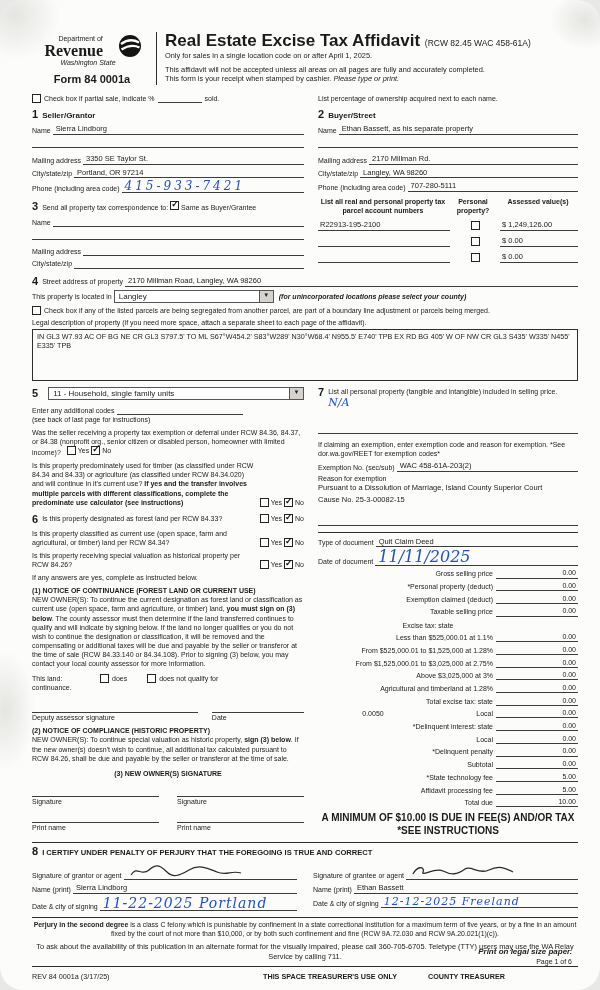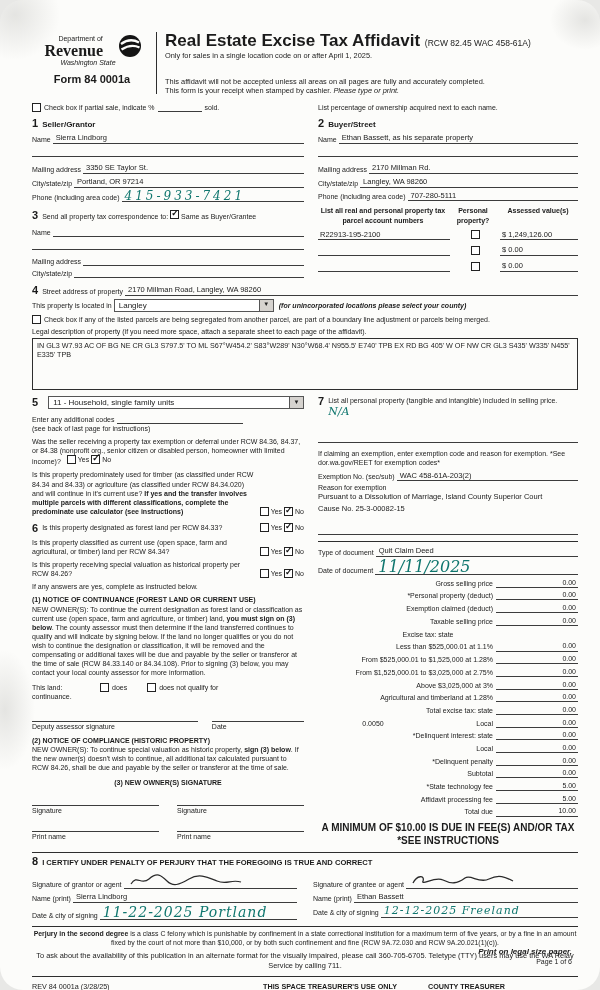--- a/index.html
+++ b/index.html
@@ -12,21 +12,21 @@
   .b3{left:-25px;top:650px;width:60px;height:120px;}
 
   
   .bold{font-weight:bold;}
   .it{font-style:italic;}
   .fill{flex:1;border-bottom:1px solid #3c3c3c;padding:0 3px;min-height:8px;}
   .ul{border-bottom:1px solid #3c3c3c;}
   .secnum{font-size:11px;font-weight:bold;margin-right:4px;line-height:1;}
   .cb{display:inline-block;width:7px;height:7px;border:1px solid #222;position:relative;vertical-align:-1px;flex:none;background:#fff;}
   .cb.checked::after{content:"✓";position:absolute;top:-3px;left:0px;font-size:9px;font-weight:bold;color:#111;}
-  .hand{font-family:"DejaVu Serif",serif;font-style:italic;color:#0f766e;}
+  .hand{font-family:"DejaVu Serif",serif;font-style:italic;color:#1d4ed8;}
   .dd{display:inline-flex;align-items:stretch;border:1px solid #555;background:#fff;height:13px;box-sizing:border-box;}
   .dd-text{padding:1px 4px 0 4px;font-size:8px;}
   .dd-btn{width:13px;background:#d6d3cf;border-left:1px solid #555;display:flex;align-items:center;justify-content:center;font-size:6px;color:#222;}
   .hr{border:none;border-top:1.4px solid #2e2e2e;margin:3px 0;}
 
   
   .header{display:flex;align-items:flex-start;}
   .logo-block{width:120px;flex:none;text-align:center;padding-top:4px;}
   .dept-wrap{display:inline-block;text-align:left;position:relative;padding-right:24px;}
   .dept1{font-size:7px;margin-left:14px;}
@@ -118,21 +118,21 @@
               <path d="M3,10 Q12,3.5 21,8.5 M3.5,15.5 Q13,9.5 21.5,13.5" stroke="#fcfcfa" stroke-width="2.4" fill="none"></path>
             </svg>
         </span>
       </div>
       <div class="form-no">Form 84 0001a</div>
     </div>
     <div class="vdiv"></div>
     <div class="title-block">
       <div class="title-line"><span>Real Estate Excise Tax Affidavit</span> <span class="title-rcw">(RCW 82.45 WAC 458-61A)</span></div>
       <div class="hnote">Only for sales in a single location code on or after April 1, 2025.</div>
-      <div class="hnote" style="margin-top:16px">This affidavit will not be accepted unless all areas on all pages are fully and accurately completed.</div>
+      <div class="hnote" style="margin-top:4px">This affidavit will not be accepted unless all areas on all pages are fully and accurately completed.</div>
       <div class="hnote" style="margin-top:0"><span>This form is your receipt when stamped by cashier. </span><span class="it">Please type or print.</span></div>
     </div>
   </div>
 
   <div class="partial-row">
     <div class="partial-left">
       <span class="cb"></span>
       <span>Check box if partial sale, indicate %</span>
       <span class="blank40"></span>
       <span>sold.</span>
@@ -509,21 +509,21 @@
           <span class="fill hand" style="font-size:11px;line-height:.95;letter-spacing:1px">12-12-2025 Freeland</span>
         </div>
     </div>
   </div>
 
   <hr class="hr" style="margin-top:6px">
   <div class="perjury"><span class="bold">Perjury in the second degree</span><span> is a class C felony which is punishable by confinement in a state correctional institution for a maximum term of five years, or by a fine in an amount fixed by the court of not more than $10,000, or by both such confinement and fine (RCW 9A.72.030 and RCW 9A.20.021(1)(c)).</span></div>
   <div class="perjury" style="font-size:7.4px">To ask about the availability of this publication in an alternate format for the visually impaired, please call 360-705-6705. Teletype (TTY) users may use the WA Relay Service by calling 711.</div>
   <hr class="hr" style="margin-top:5px;border-top-width:1px">
   <div class="footer-row">
-    <div class="f1">REV 84 0001a (3/28/25)</div>
+    <div class="f1">REV 84 0001a (3/17/25)</div>
     <div class="f2">THIS SPACE TREASURER'S USE ONLY</div>
     <div class="f3">COUNTY TREASURER</div>
   </div>
 
   <div class="printnote">
     <div class="pn1">Print on legal size paper.</div>
     <div class="pn2">Page 1 of 6</div>
   </div>
 </div>
 

